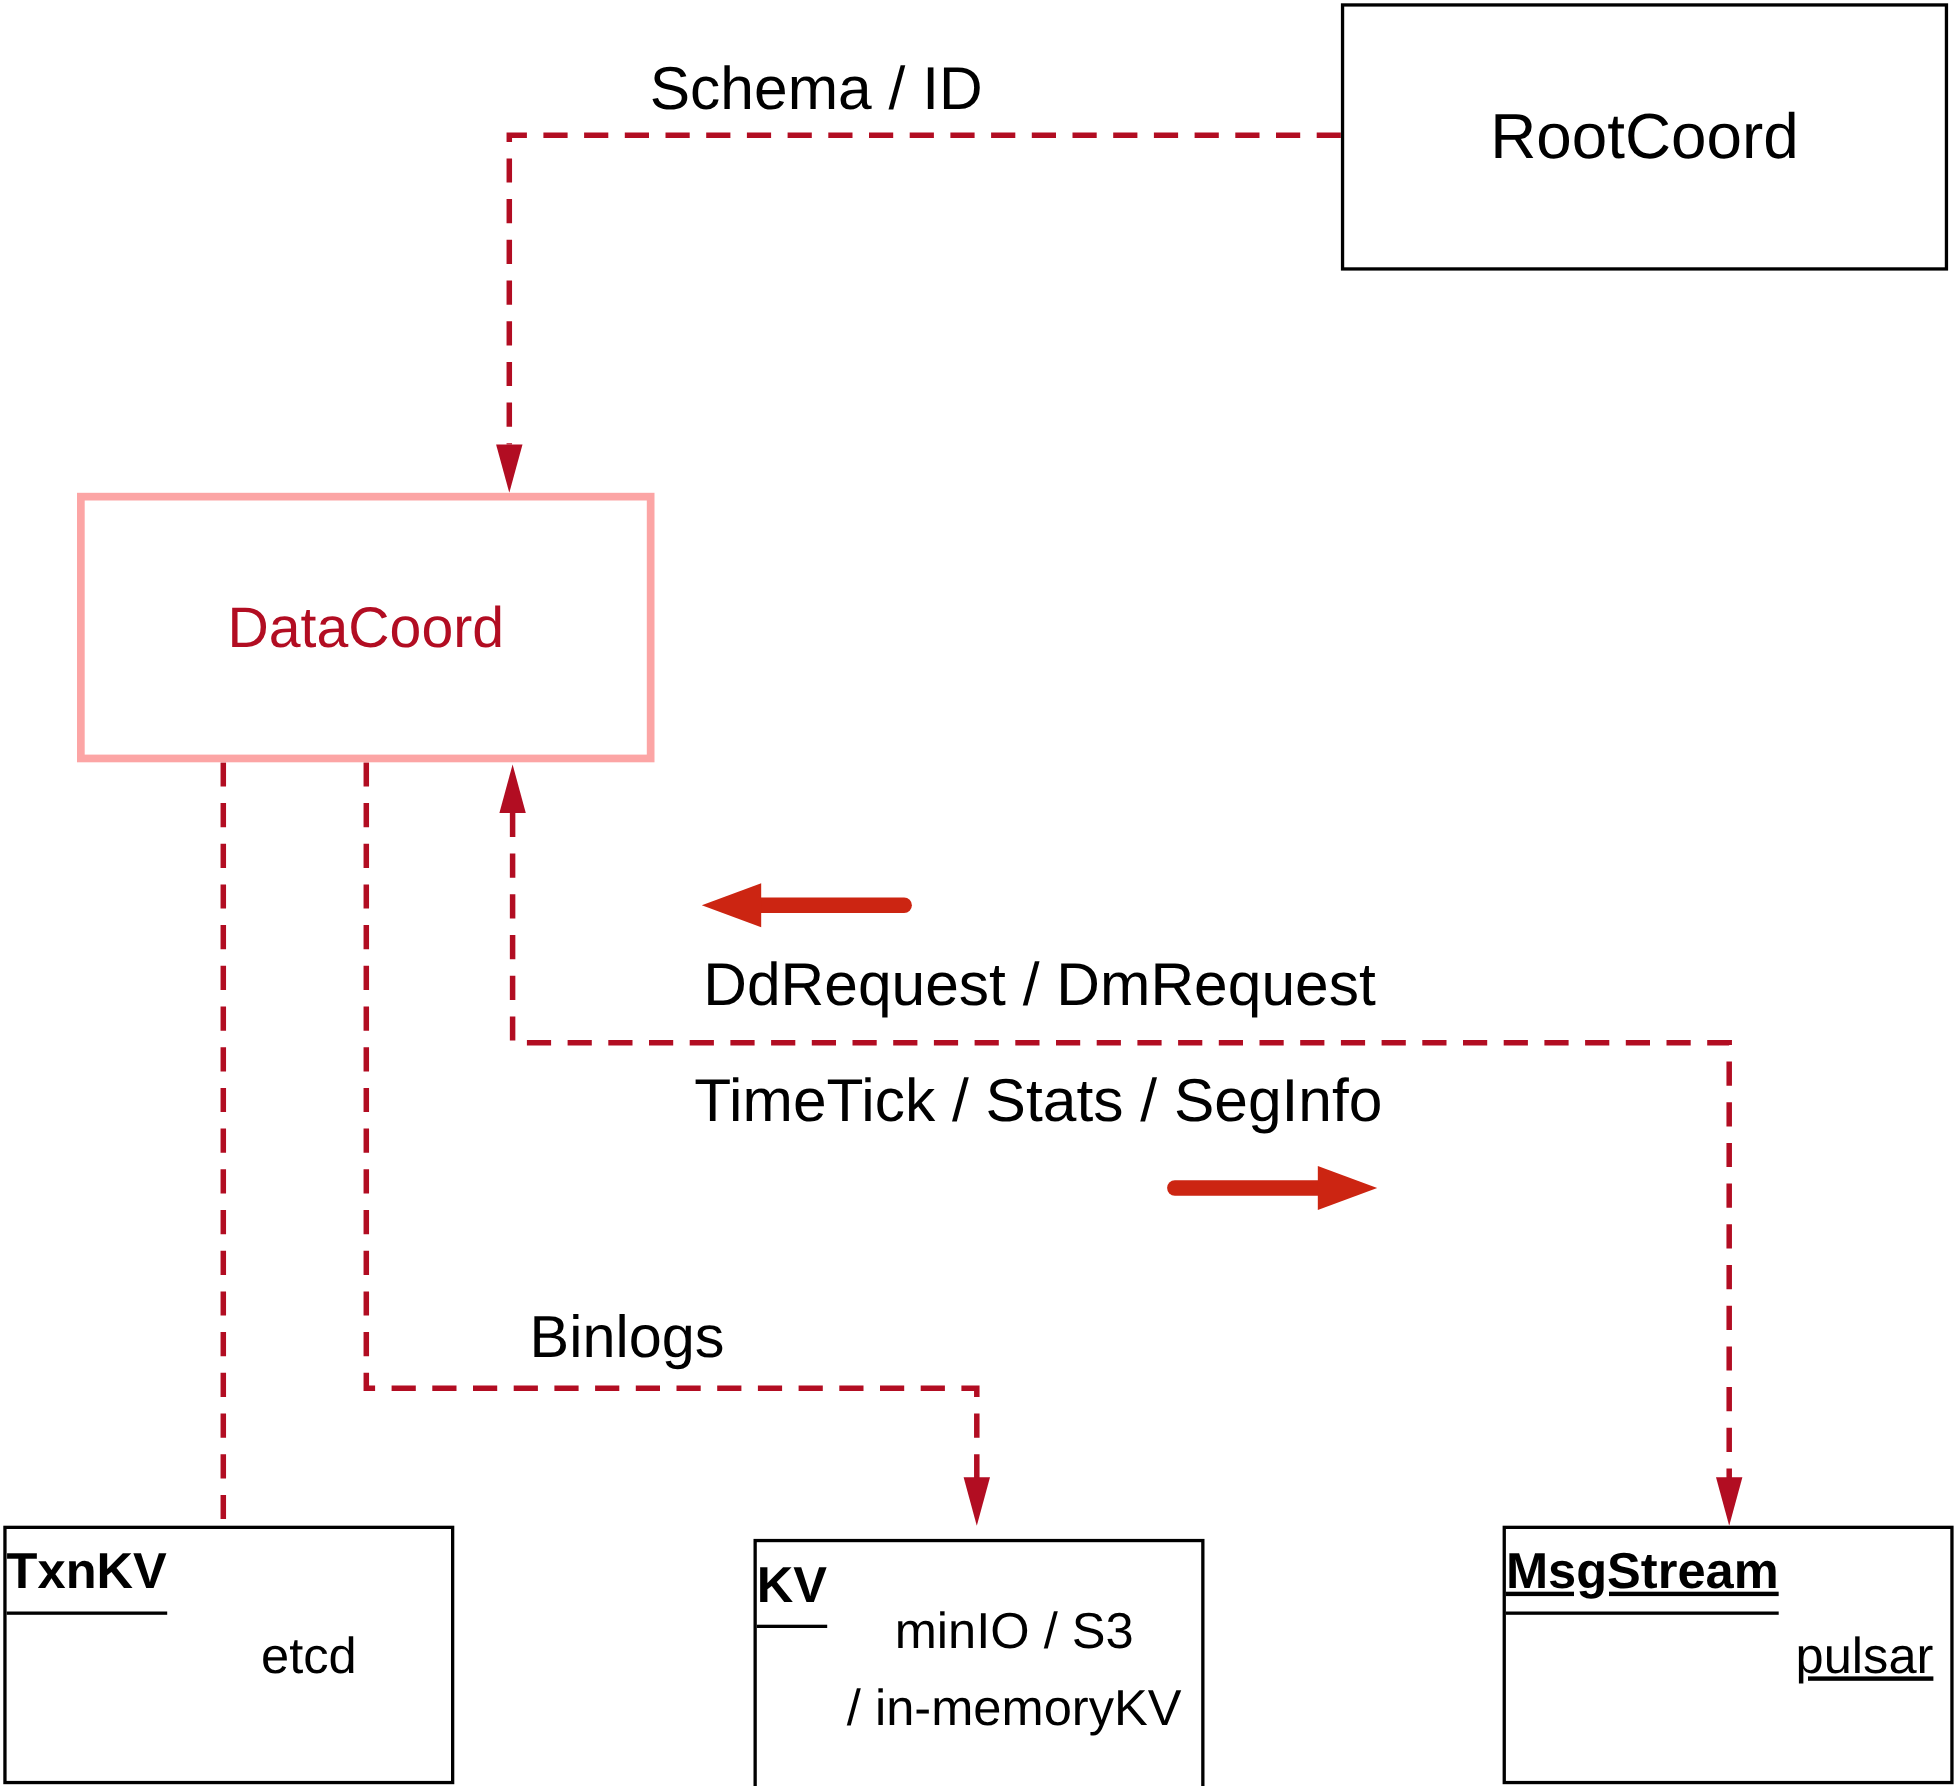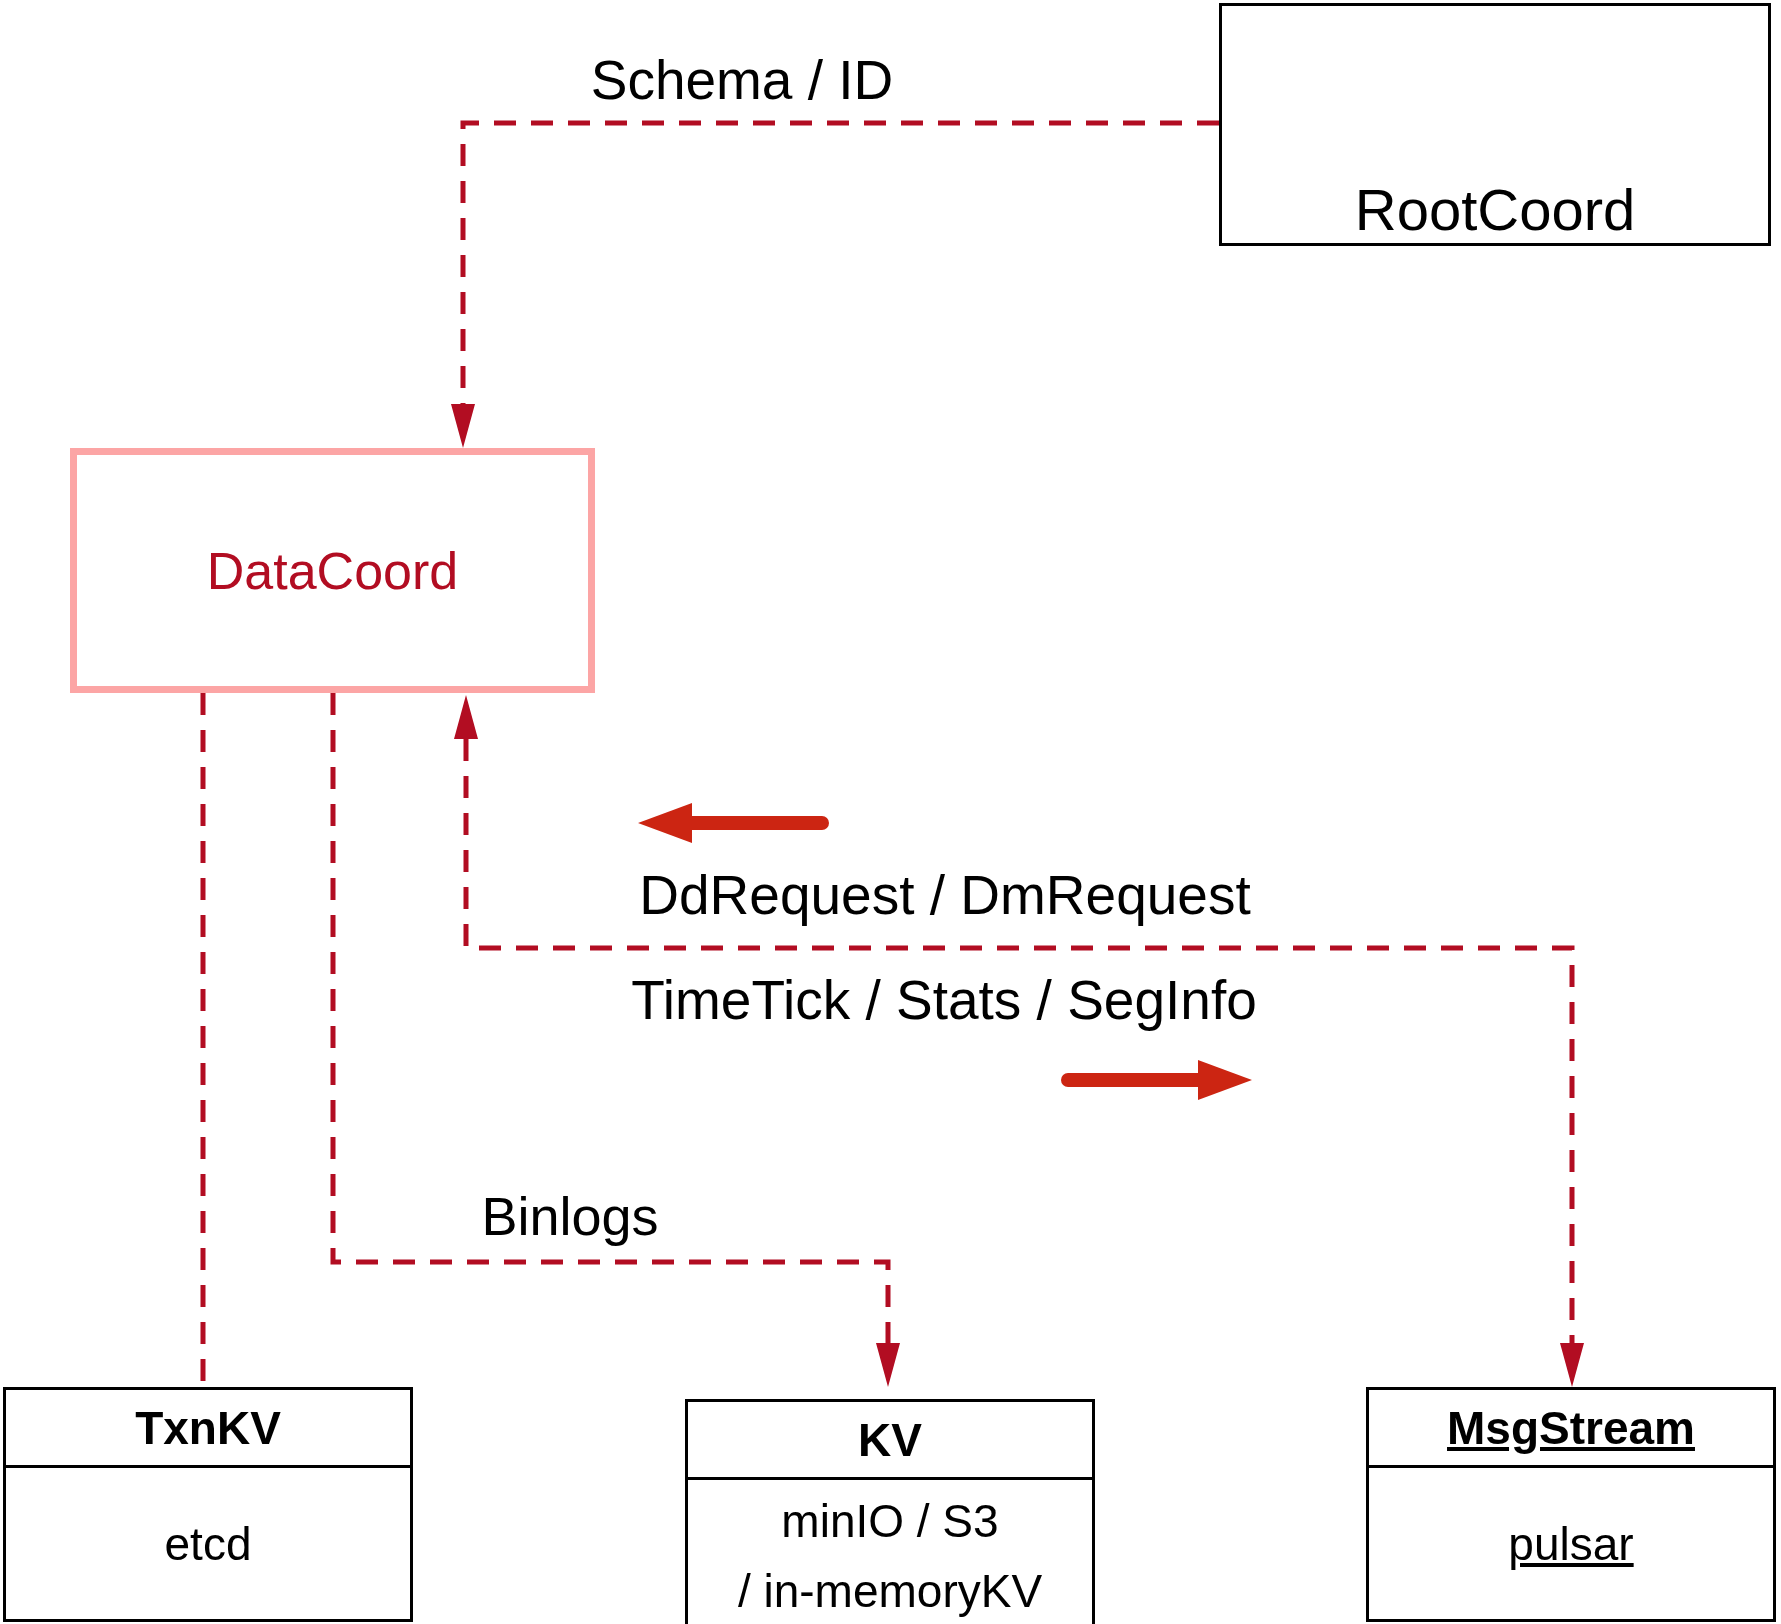--- a/index.html
+++ b/index.html
@@ -25,35 +25,35 @@
     position: absolute;
     box-sizing: border-box;
     background: #ffffff;
     display: flex;
     align-items: center;
     justify-content: center;
   }
   .node-rootcoord {
     left: 1219px; top: 3px; width: 552px; height: 243px;
     border: 3px solid #000000;
-    font-size: 58px; color: #000000; align-items: flex-end;
+    font-size: 58px; color: #000000;
   }
   .node-datacoord {
     left: 70px; top: 448px; width: 525px; height: 245px;
     border: 7px solid #fca5a5;
     font-size: 52px; color: #b20d22;
   }
   .store-node {
     position: absolute;
     box-sizing: border-box;
     width: 410px; height: 235px;
     border: 3px solid #000000;
     background: #ffffff;
     display: flex;
-    flex-direction: column;
+    flex-direction: row;
   }
   .store-txnkv   { left: 3px;    top: 1387px; }
   .store-kv      { left: 685px;  top: 1387px; margin-top: 12px; }
   .store-msgstream { left: 1366px; top: 1387px; text-decoration: underline; }
   .store-header {
     box-sizing: border-box;
     height: 78px;
     border-bottom: 3px solid #000000;
     display: flex;
     align-items: center;

